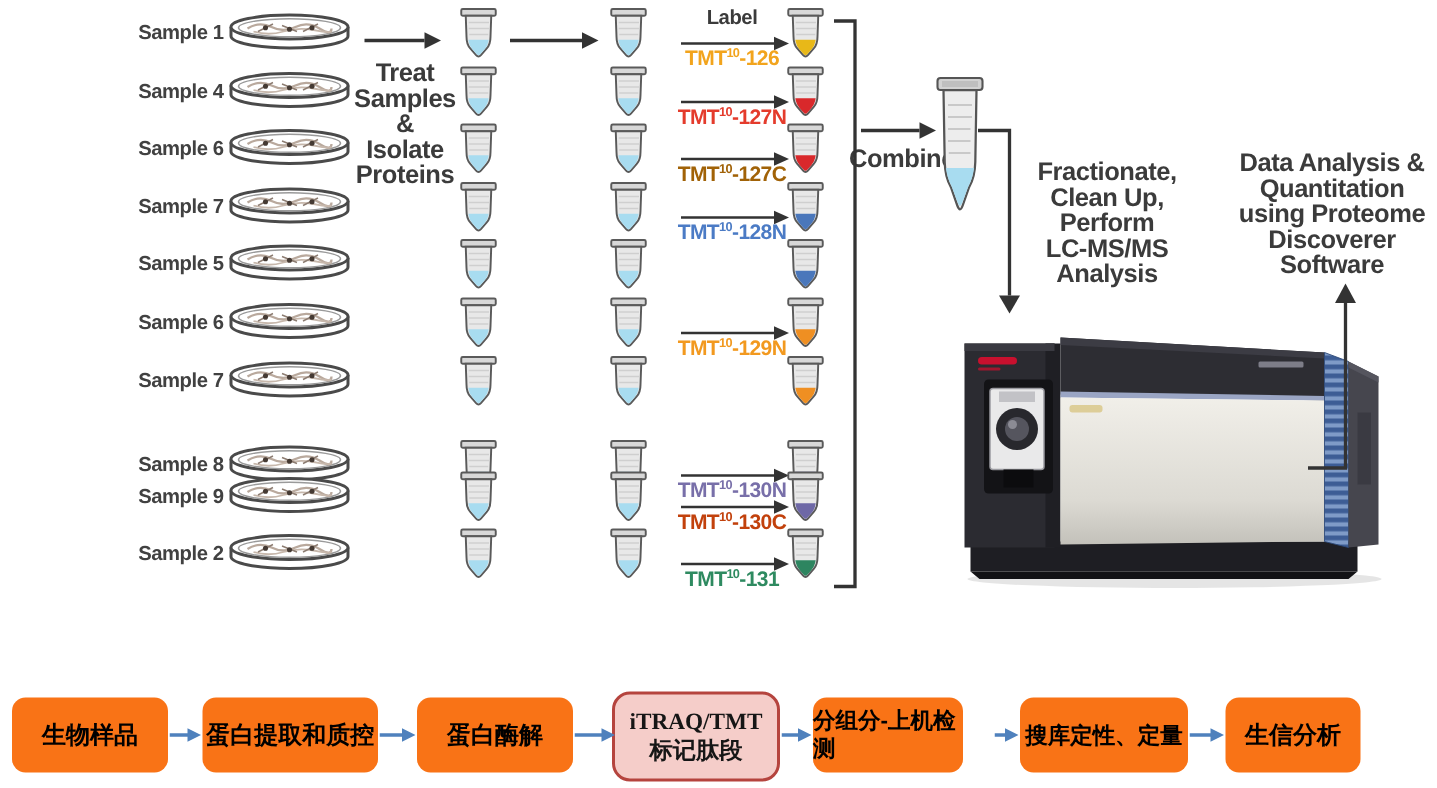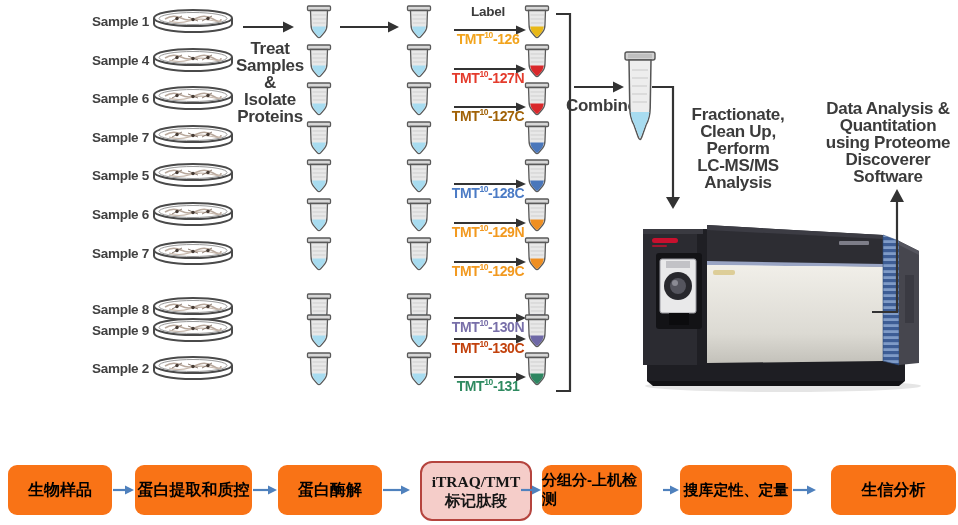--- a/index.html
+++ b/index.html
@@ -31,24 +31,24 @@
   
   .fbox{position:absolute;top:465px;height:50px;background:#f97316;border-radius:9px;
         display:flex;align-items:center;justify-content:center;
         font-size:16px;font-weight:700;color:#000;}
   .fbox.hl{top:461px;height:56px;background:#f5cdc9;border:2.5px solid #b5443e;
         border-radius:12px;flex-direction:column;line-height:19px;
         font-family:"Liberation Serif", serif;font-size:15.5px;color:#161616;}
   #fb1{left:8px;width:104px;}
   #fb2{left:135px;width:117px;}
   #fb3{left:278px;width:104px;}
-  #fb4{left:420px;width:108px;text-align:center;}
+  #fb4{left:408px;width:108px;text-align:center;}
   #fb5{left:542px;width:100px;font-size:15px;}
   #fb6{left:680px;width:112px;font-size:15px;}
-  #fb7{left:817px;width:125px;margin-left:14px;}
+  #fb7{left:817px;width:90px;}
   .farrow{position:absolute;top:484px;height:12px;}
   #fa1{left:113px;width:21px;} #fa2{left:253px;width:24px;} #fa3{left:383px;width:27px;}
   #fa4{left:521px;width:20px;} #fa5{left:663px;width:16px;} #fa6{left:793px;width:23px;}
 </style>
 </head>
 <body>
 
 <div class="stage">
 
   <div id="rows">
@@ -187,20 +187,27 @@
     <path d="M4.5 5.5 L21.5 5.5 L21 19.5 Q21 24.5 18.5 27.3 L14.6 31.8 Q13 33.6 11.4 31.8 L7.5 27.3 Q5 24.5 5 19.5 Z" fill="#e8e8e8" stroke="#5a5a5a" stroke-width="1.3"></path>
     <path d="M6.5 10 H20 M6.5 14 H20 M6.8 18 H19.5" stroke="#cfcfcf" stroke-width="1"></path>
     <path d="M6.2 21.5 L19.8 21.5 L19.5 23 Q19 25.8 17 28 L14.2 31.2 Q13 32.5 11.8 31.2 L9 28 Q7 25.8 6.5 23 Z" fill="#A8DCF0"></path>
   </svg></div>
         <div class="tube" style="left:406px"><svg viewBox="0 0 26 37" width="26" height="37">
     <rect x="1.5" y="1" width="23" height="4.5" rx="1" fill="#d8d8d8" stroke="#5a5a5a" stroke-width="1.3"></rect>
     <path d="M4.5 5.5 L21.5 5.5 L21 19.5 Q21 24.5 18.5 27.3 L14.6 31.8 Q13 33.6 11.4 31.8 L7.5 27.3 Q5 24.5 5 19.5 Z" fill="#e8e8e8" stroke="#5a5a5a" stroke-width="1.3"></path>
     <path d="M6.5 10 H20 M6.5 14 H20 M6.8 18 H19.5" stroke="#cfcfcf" stroke-width="1"></path>
     <path d="M6.2 21.5 L19.8 21.5 L19.5 23 Q19 25.8 17 28 L14.2 31.2 Q13 32.5 11.8 31.2 L9 28 Q7 25.8 6.5 23 Z" fill="#A8DCF0"></path>
   </svg></div>
+        <div class="tmt-group">
+       <div class="tmt-arrow"><svg viewBox="0 0 72 10" width="72" height="10">
+   <line x1="0" y1="5" x2="62" y2="5" stroke="#333" stroke-width="1.8"></line>
+   <polygon points="62,0.5 72,5 62,9.5" fill="#333"></polygon>
+            </svg></div>
+       <div class="tmt-label" style="color:#4B7BC5">TMT<sup>10</sup>-128N</div>
+     </div>
         <div class="tube" style="left:524px"><svg viewBox="0 0 26 37" width="26" height="37">
     <rect x="1.5" y="1" width="23" height="4.5" rx="1" fill="#d8d8d8" stroke="#5a5a5a" stroke-width="1.3"></rect>
     <path d="M4.5 5.5 L21.5 5.5 L21 19.5 Q21 24.5 18.5 27.3 L14.6 31.8 Q13 33.6 11.4 31.8 L7.5 27.3 Q5 24.5 5 19.5 Z" fill="#e8e8e8" stroke="#5a5a5a" stroke-width="1.3"></path>
     <path d="M6.5 10 H20 M6.5 14 H20 M6.8 18 H19.5" stroke="#cfcfcf" stroke-width="1"></path>
     <path d="M6.2 21.5 L19.8 21.5 L19.5 23 Q19 25.8 17 28 L14.2 31.2 Q13 32.5 11.8 31.2 L9 28 Q7 25.8 6.5 23 Z" fill="#4A77BB"></path>
   </svg></div>
       </div>
       <div class="row" style="top: 159.4px;">
         <div class="sample-label">Sample 5</div>
         <div class="petri"><svg viewBox="0 0 82 30" width="82" height="30">
@@ -219,27 +226,20 @@
     <path d="M4.5 5.5 L21.5 5.5 L21 19.5 Q21 24.5 18.5 27.3 L14.6 31.8 Q13 33.6 11.4 31.8 L7.5 27.3 Q5 24.5 5 19.5 Z" fill="#e8e8e8" stroke="#5a5a5a" stroke-width="1.3"></path>
     <path d="M6.5 10 H20 M6.5 14 H20 M6.8 18 H19.5" stroke="#cfcfcf" stroke-width="1"></path>
     <path d="M6.2 21.5 L19.8 21.5 L19.5 23 Q19 25.8 17 28 L14.2 31.2 Q13 32.5 11.8 31.2 L9 28 Q7 25.8 6.5 23 Z" fill="#A8DCF0"></path>
   </svg></div>
         <div class="tube" style="left:406px"><svg viewBox="0 0 26 37" width="26" height="37">
     <rect x="1.5" y="1" width="23" height="4.5" rx="1" fill="#d8d8d8" stroke="#5a5a5a" stroke-width="1.3"></rect>
     <path d="M4.5 5.5 L21.5 5.5 L21 19.5 Q21 24.5 18.5 27.3 L14.6 31.8 Q13 33.6 11.4 31.8 L7.5 27.3 Q5 24.5 5 19.5 Z" fill="#e8e8e8" stroke="#5a5a5a" stroke-width="1.3"></path>
     <path d="M6.5 10 H20 M6.5 14 H20 M6.8 18 H19.5" stroke="#cfcfcf" stroke-width="1"></path>
     <path d="M6.2 21.5 L19.8 21.5 L19.5 23 Q19 25.8 17 28 L14.2 31.2 Q13 32.5 11.8 31.2 L9 28 Q7 25.8 6.5 23 Z" fill="#A8DCF0"></path>
   </svg></div>
-        <div class="tmt-group">
-       <div class="tmt-arrow"><svg viewBox="0 0 72 10" width="72" height="10">
-   <line x1="0" y1="5" x2="62" y2="5" stroke="#333" stroke-width="1.8"></line>
-   <polygon points="62,0.5 72,5 62,9.5" fill="#333"></polygon>
-            </svg></div>
-       <div class="tmt-label" style="color:#4B7BC5">TMT<sup>10</sup>-128C</div>
-     </div>
         <div class="tube" style="left:524px"><svg viewBox="0 0 26 37" width="26" height="37">
     <rect x="1.5" y="1" width="23" height="4.5" rx="1" fill="#d8d8d8" stroke="#5a5a5a" stroke-width="1.3"></rect>
     <path d="M4.5 5.5 L21.5 5.5 L21 19.5 Q21 24.5 18.5 27.3 L14.6 31.8 Q13 33.6 11.4 31.8 L7.5 27.3 Q5 24.5 5 19.5 Z" fill="#e8e8e8" stroke="#5a5a5a" stroke-width="1.3"></path>
     <path d="M6.5 10 H20 M6.5 14 H20 M6.8 18 H19.5" stroke="#cfcfcf" stroke-width="1"></path>
     <path d="M6.2 21.5 L19.8 21.5 L19.5 23 Q19 25.8 17 28 L14.2 31.2 Q13 32.5 11.8 31.2 L9 28 Q7 25.8 6.5 23 Z" fill="#4A77BB"></path>
   </svg></div>
       </div>
       <div class="row" style="top: 198px;">
         <div class="sample-label">Sample 6</div>
         <div class="petri"><svg viewBox="0 0 82 30" width="82" height="30">
@@ -297,27 +297,20 @@
     <path d="M4.5 5.5 L21.5 5.5 L21 19.5 Q21 24.5 18.5 27.3 L14.6 31.8 Q13 33.6 11.4 31.8 L7.5 27.3 Q5 24.5 5 19.5 Z" fill="#e8e8e8" stroke="#5a5a5a" stroke-width="1.3"></path>
     <path d="M6.5 10 H20 M6.5 14 H20 M6.8 18 H19.5" stroke="#cfcfcf" stroke-width="1"></path>
     <path d="M6.2 21.5 L19.8 21.5 L19.5 23 Q19 25.8 17 28 L14.2 31.2 Q13 32.5 11.8 31.2 L9 28 Q7 25.8 6.5 23 Z" fill="#A8DCF0"></path>
   </svg></div>
         <div class="tube" style="left:406px"><svg viewBox="0 0 26 37" width="26" height="37">
     <rect x="1.5" y="1" width="23" height="4.5" rx="1" fill="#d8d8d8" stroke="#5a5a5a" stroke-width="1.3"></rect>
     <path d="M4.5 5.5 L21.5 5.5 L21 19.5 Q21 24.5 18.5 27.3 L14.6 31.8 Q13 33.6 11.4 31.8 L7.5 27.3 Q5 24.5 5 19.5 Z" fill="#e8e8e8" stroke="#5a5a5a" stroke-width="1.3"></path>
     <path d="M6.5 10 H20 M6.5 14 H20 M6.8 18 H19.5" stroke="#cfcfcf" stroke-width="1"></path>
     <path d="M6.2 21.5 L19.8 21.5 L19.5 23 Q19 25.8 17 28 L14.2 31.2 Q13 32.5 11.8 31.2 L9 28 Q7 25.8 6.5 23 Z" fill="#A8DCF0"></path>
   </svg></div>
-        <div class="tmt-group">
-       <div class="tmt-arrow"><svg viewBox="0 0 72 10" width="72" height="10">
-   <line x1="0" y1="5" x2="62" y2="5" stroke="#333" stroke-width="1.8"></line>
-   <polygon points="62,0.5 72,5 62,9.5" fill="#333"></polygon>
-            </svg></div>
-       <div class="tmt-label" style="color:#F2991F">TMT<sup>10</sup>-129C</div>
-     </div>
         <div class="tube" style="left:524px"><svg viewBox="0 0 26 37" width="26" height="37">
     <rect x="1.5" y="1" width="23" height="4.5" rx="1" fill="#d8d8d8" stroke="#5a5a5a" stroke-width="1.3"></rect>
     <path d="M4.5 5.5 L21.5 5.5 L21 19.5 Q21 24.5 18.5 27.3 L14.6 31.8 Q13 33.6 11.4 31.8 L7.5 27.3 Q5 24.5 5 19.5 Z" fill="#e8e8e8" stroke="#5a5a5a" stroke-width="1.3"></path>
     <path d="M6.5 10 H20 M6.5 14 H20 M6.8 18 H19.5" stroke="#cfcfcf" stroke-width="1"></path>
     <path d="M6.2 21.5 L19.8 21.5 L19.5 23 Q19 25.8 17 28 L14.2 31.2 Q13 32.5 11.8 31.2 L9 28 Q7 25.8 6.5 23 Z" fill="#EF8F22"></path>
   </svg></div>
       </div>
       <div class="row" style="top: 293px;">
         <div class="sample-label">Sample 8</div>
         <div class="petri"><svg viewBox="0 0 82 30" width="82" height="30">

